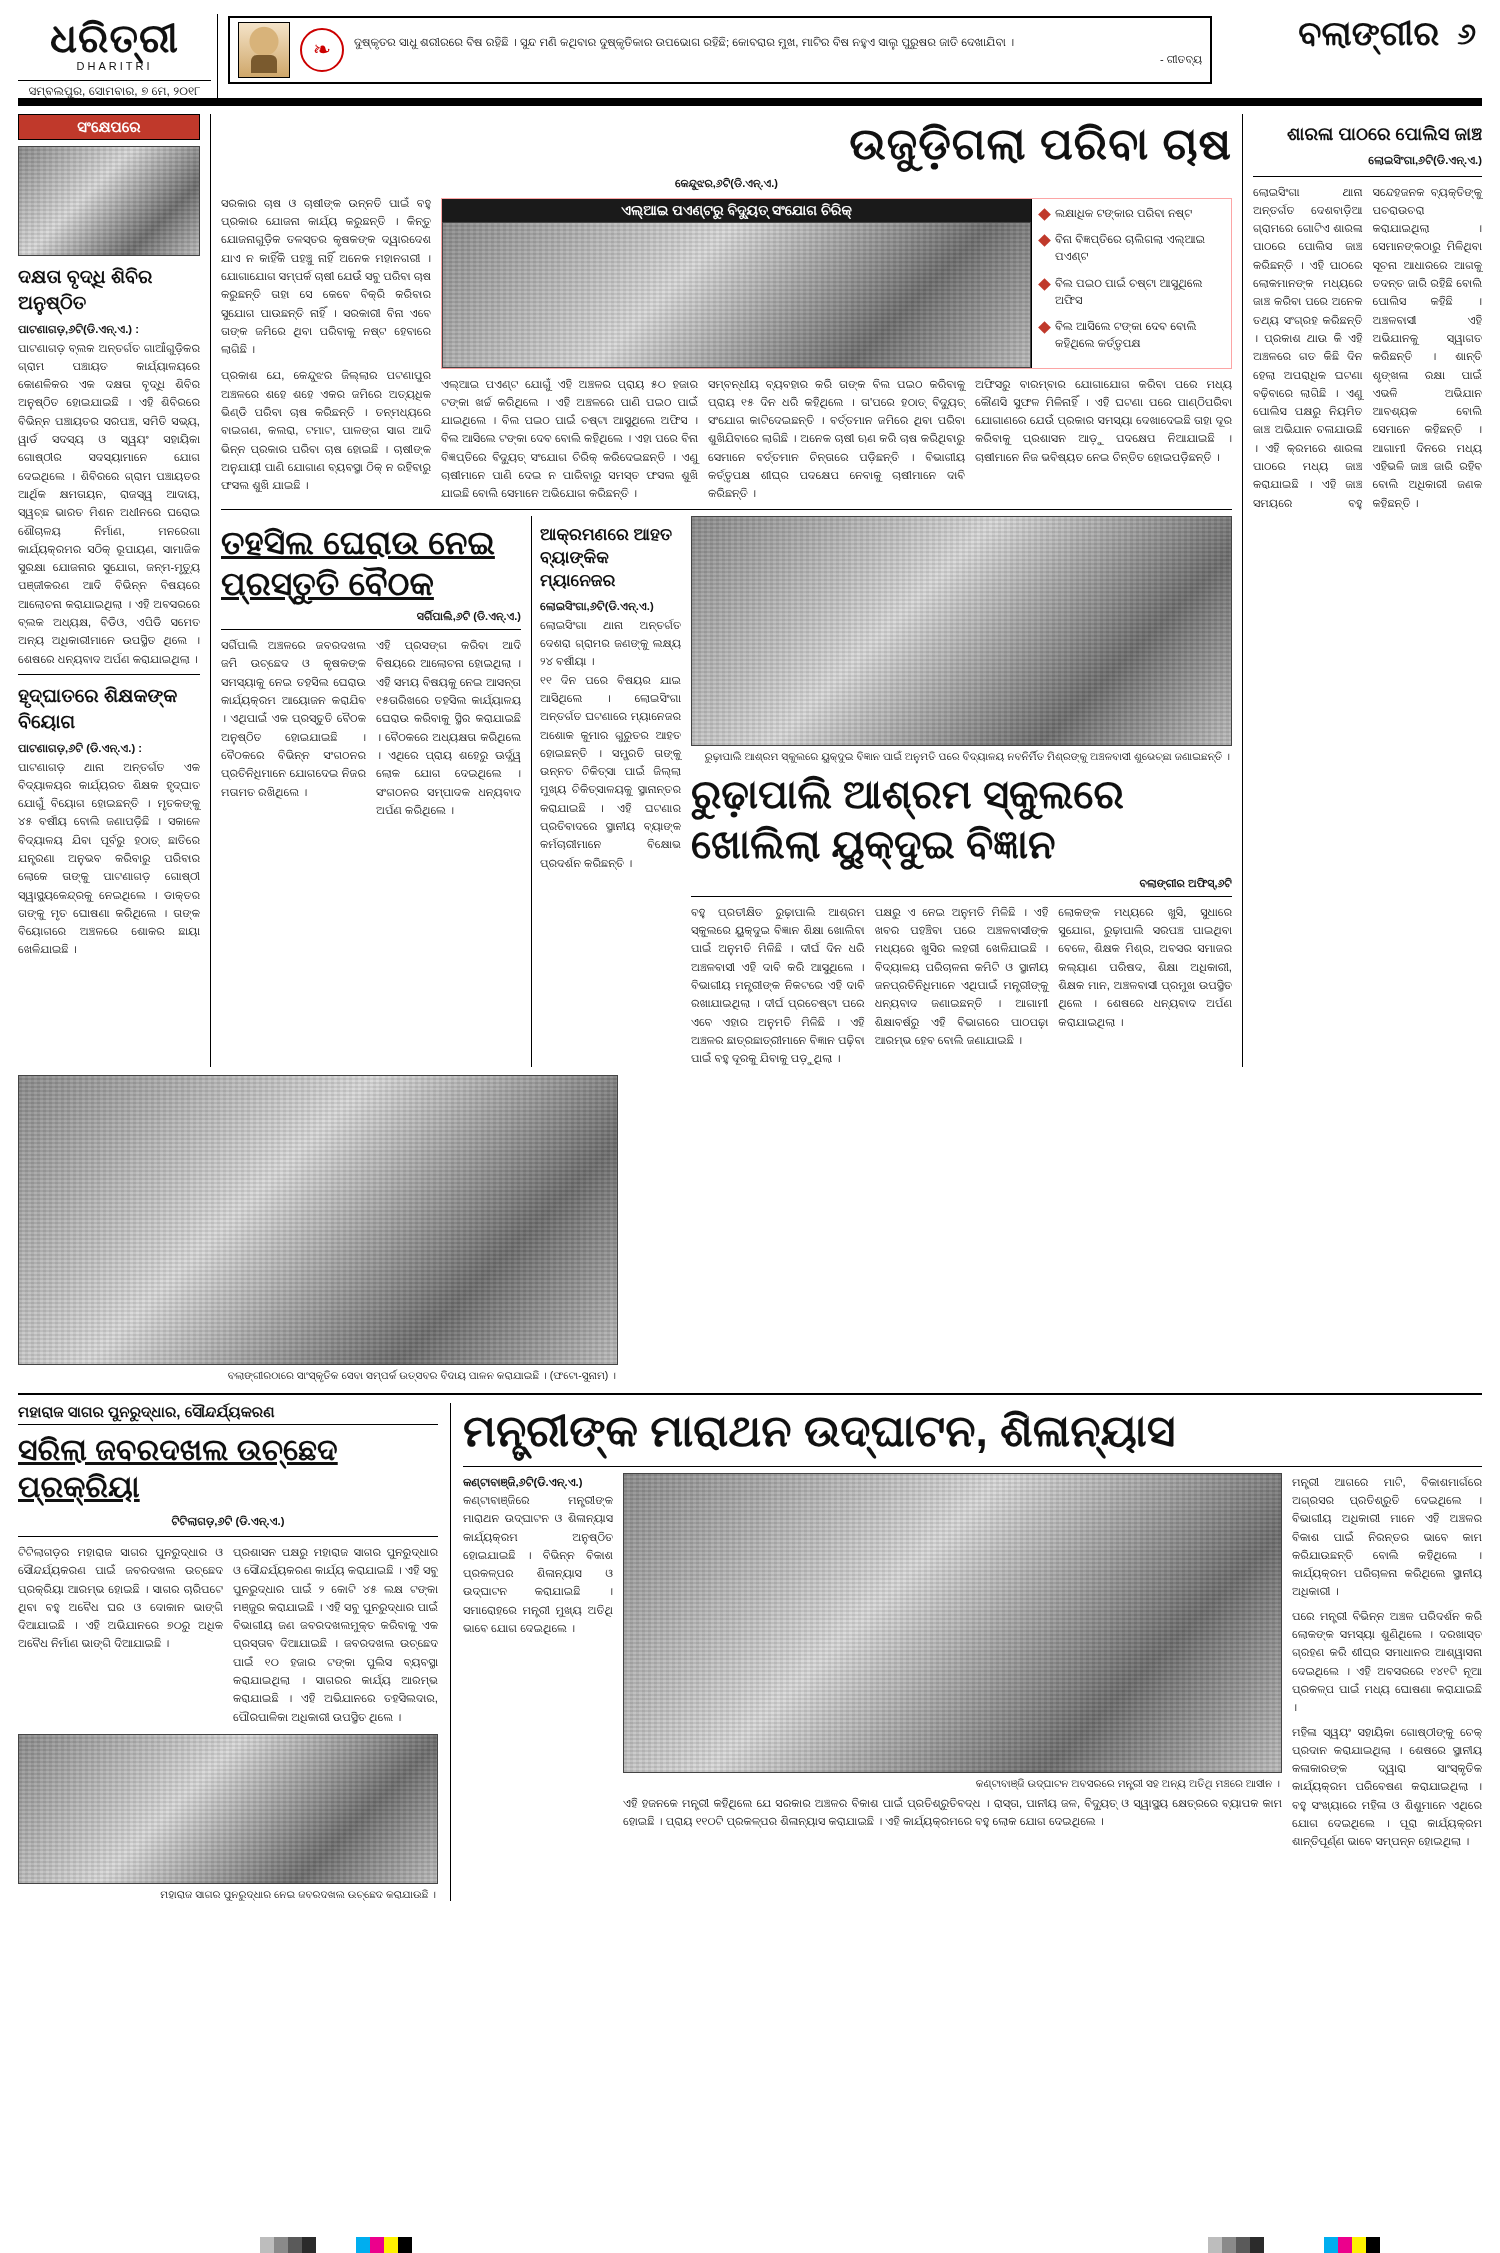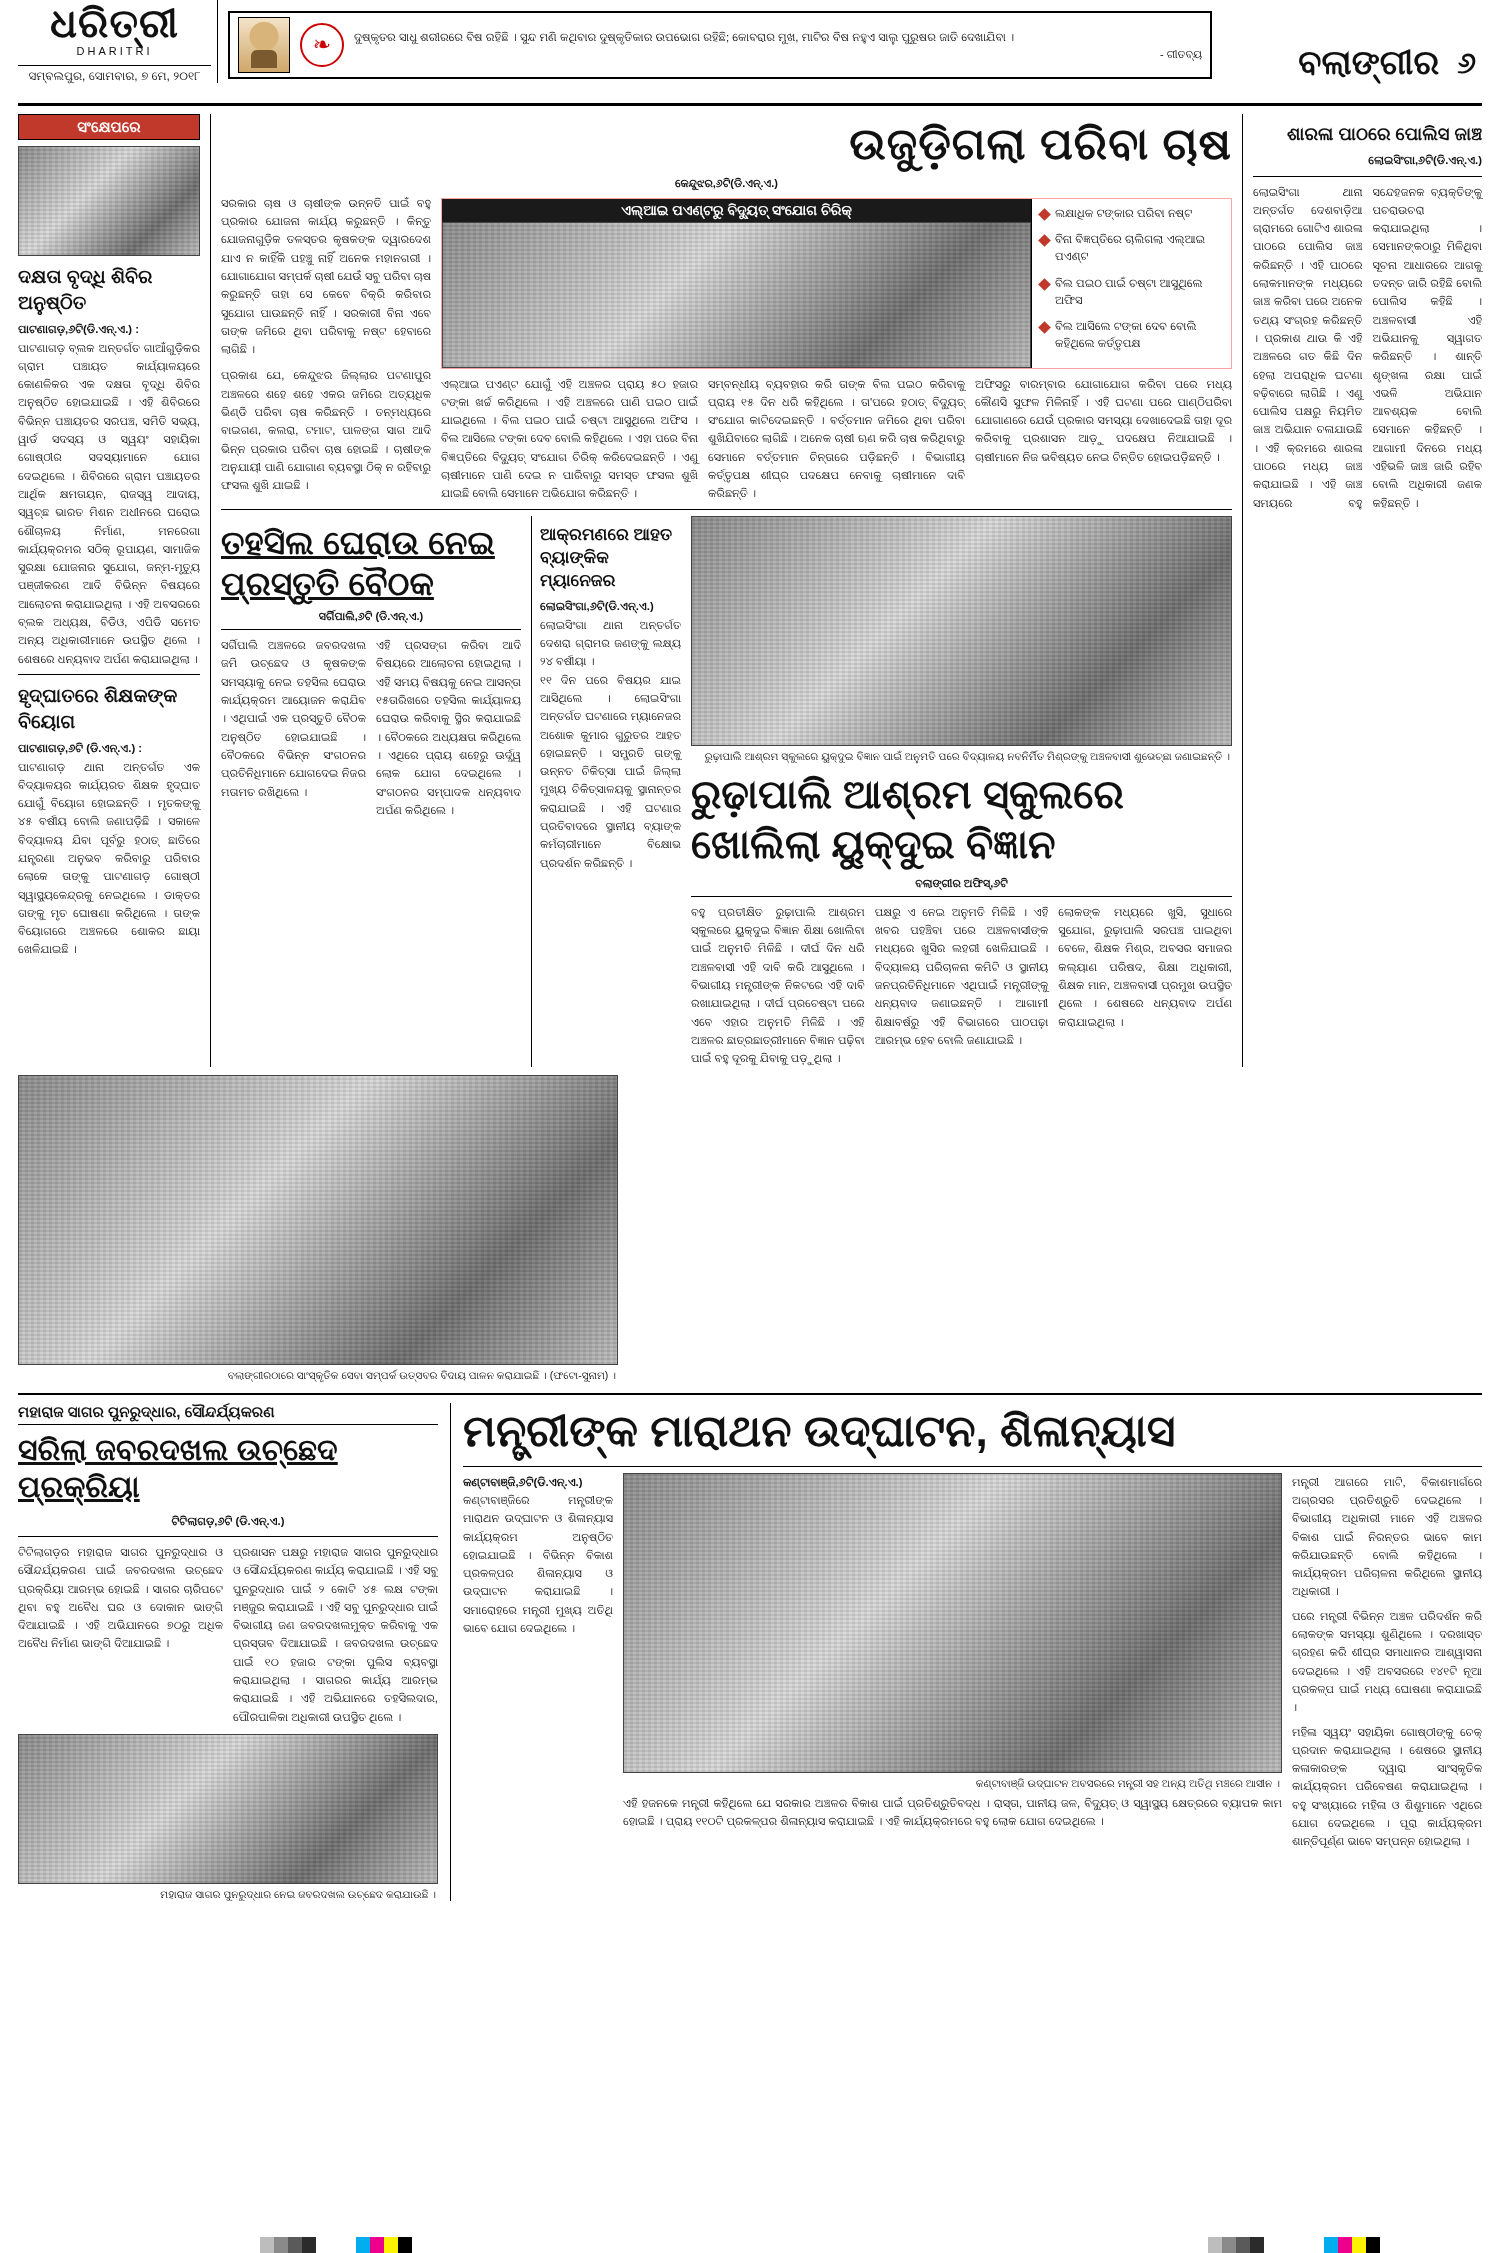--- a/index.html
+++ b/index.html
@@ -8,21 +8,21 @@
     width:1500px; height:2253px;
     background:#ffffff;
     font-family:"Liberation Sans", sans-serif;
     color:#111;
     position:relative;
     overflow:hidden;
   }
   .page { position:relative; width:1500px; height:2253px; padding:14px 18px 0 18px; }
 
   
-  .masthead { display:flex; align-items:flex-end; gap:10px; height:92px; border-bottom:3px solid #000000; padding-bottom:20px; }
+  .masthead { display:flex; align-items:flex-start; gap:10px; height:92px; border-bottom:8px solid #000000; padding-bottom:20px; }
   .logo-block { width:200px; text-align:center; border-right:1px solid #000; padding-right:6px; }
   .logo-oriya { font-size:40px; font-weight:bold; letter-spacing:1px; line-height:1; padding-top:4px; }
   .logo-en { font-size:11px; letter-spacing:3px; margin-top:2px; }
   .logo-date { font-size:12px; border-top:1px solid #000; margin-top:8px; padding-top:3px; }
   .quote-box { flex:1; border:2px solid #000; display:flex; align-items:center; padding:4px 8px; gap:10px; margin-top:2px; margin-bottom:4px; }
   .portrait { width:52px; height:56px; border:1px solid #000; background:
       radial-gradient(circle at 50% 34%, #d8b37a 0 14px, rgba(0,0,0,0) 15px),
       linear-gradient(#f4e3c8,#cfa76a);
       position:relative; flex:0 0 auto; }
   .portrait:after { content:""; position:absolute; left:12px; right:12px; bottom:4px; height:18px; background:#7a5a2e; border-radius:6px 6px 0 0;}
@@ -45,21 +45,21 @@
      background:
       repeating-linear-gradient(0deg, rgba(0,0,0,.07) 0 2px, rgba(255,255,255,.05) 2px 4px),
       repeating-linear-gradient(90deg, rgba(0,0,0,.05) 0 3px, rgba(255,255,255,.04) 3px 6px); }
   .caption { font-size:10.5px; line-height:1.35; padding:3px 2px 0 2px;text-align:right; }
 
   h2.head-ory { font-size:19px; line-height:1.35; font-weight:bold; margin:8px 0 5px; }
   h1.big-head { font-size:44px; line-height:1.2; font-weight:bold; text-align:right; margin:4px 0 6px; letter-spacing:1px;}
   h1.mid-head { font-size:33px; line-height:1.25; font-weight:bold; margin:6px 0 6px;text-decoration:underline; }
   h1.huge-head { font-size:40px; line-height:1.25; font-weight:bold; margin:6px 0 8px; }
   .byline { font-size:11px; font-weight:bold; text-align:center; margin:2px 0 4px; }
-  .byline.left { text-align:center; }
+  .byline.left { text-align:right; }
 
   .txt { font-size:11.3px; line-height:1.62; text-align:justify; word-break:break-word; hyphens:auto; }
   .cols2 { column-count:2; column-gap:10px; }
   .rule-t { border-top:1px solid #000; margin:6px 0; }
   .vr { border-left:1px solid #000; }
 
   
   .feature { display:flex; border:1px solid #fca5a5; margin:4px 0 6px; }
   .feature .ph { flex:1; height:210px; }
   .feature .bullets { width:200px; border-left:1px solid #000; padding:6px 6px 6px 8px; }

